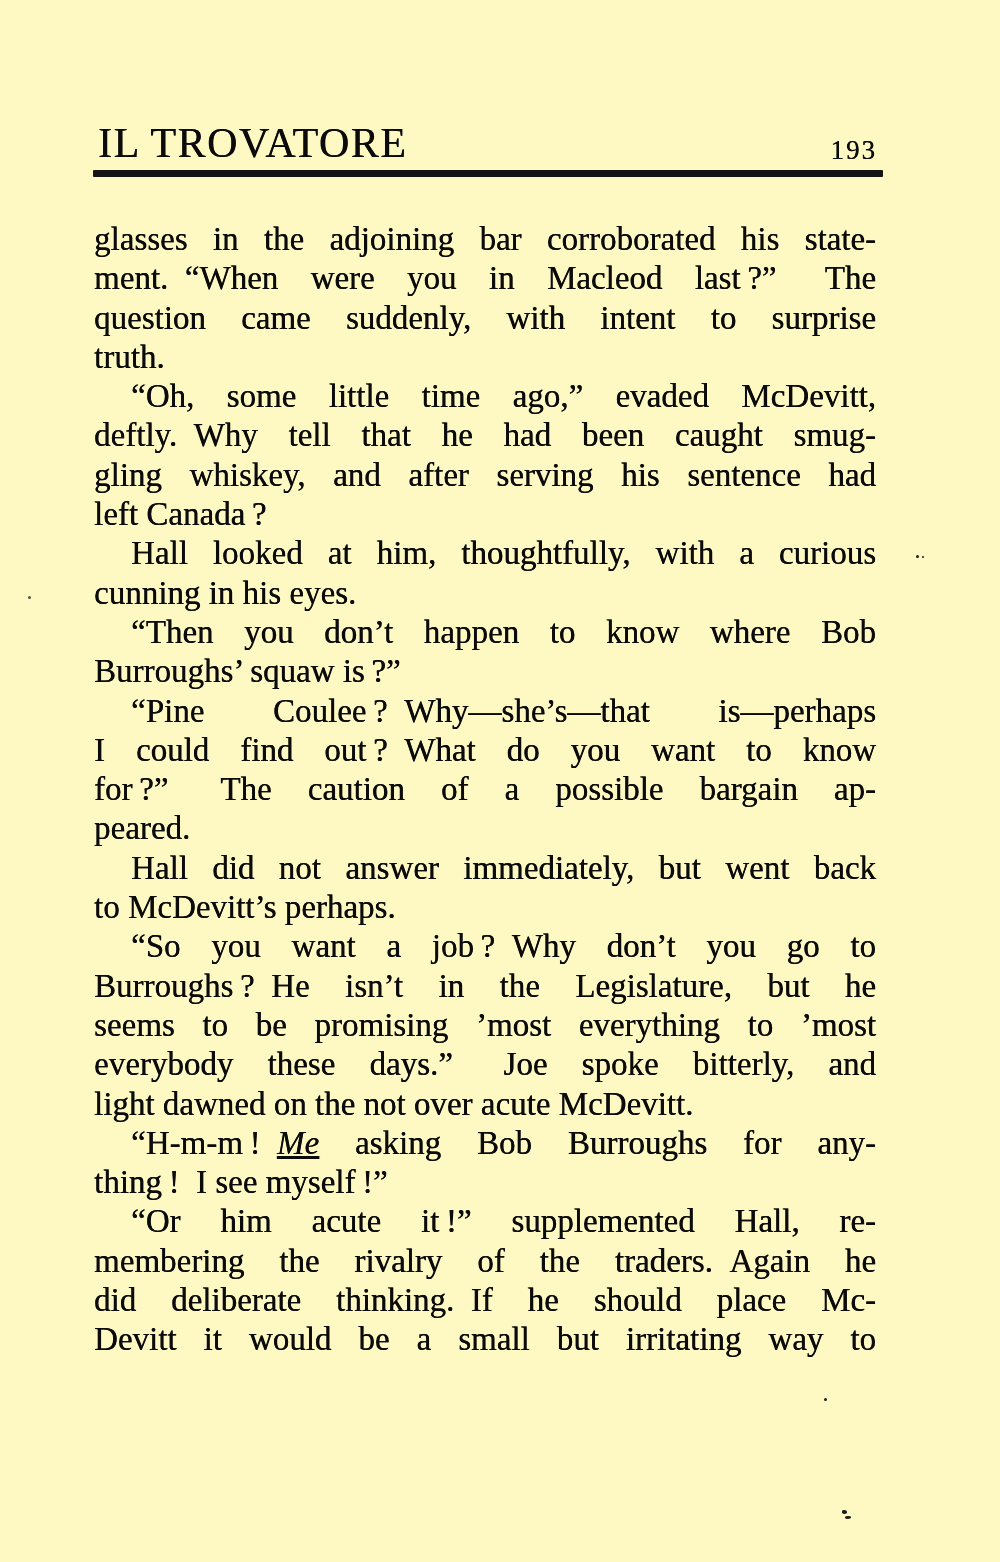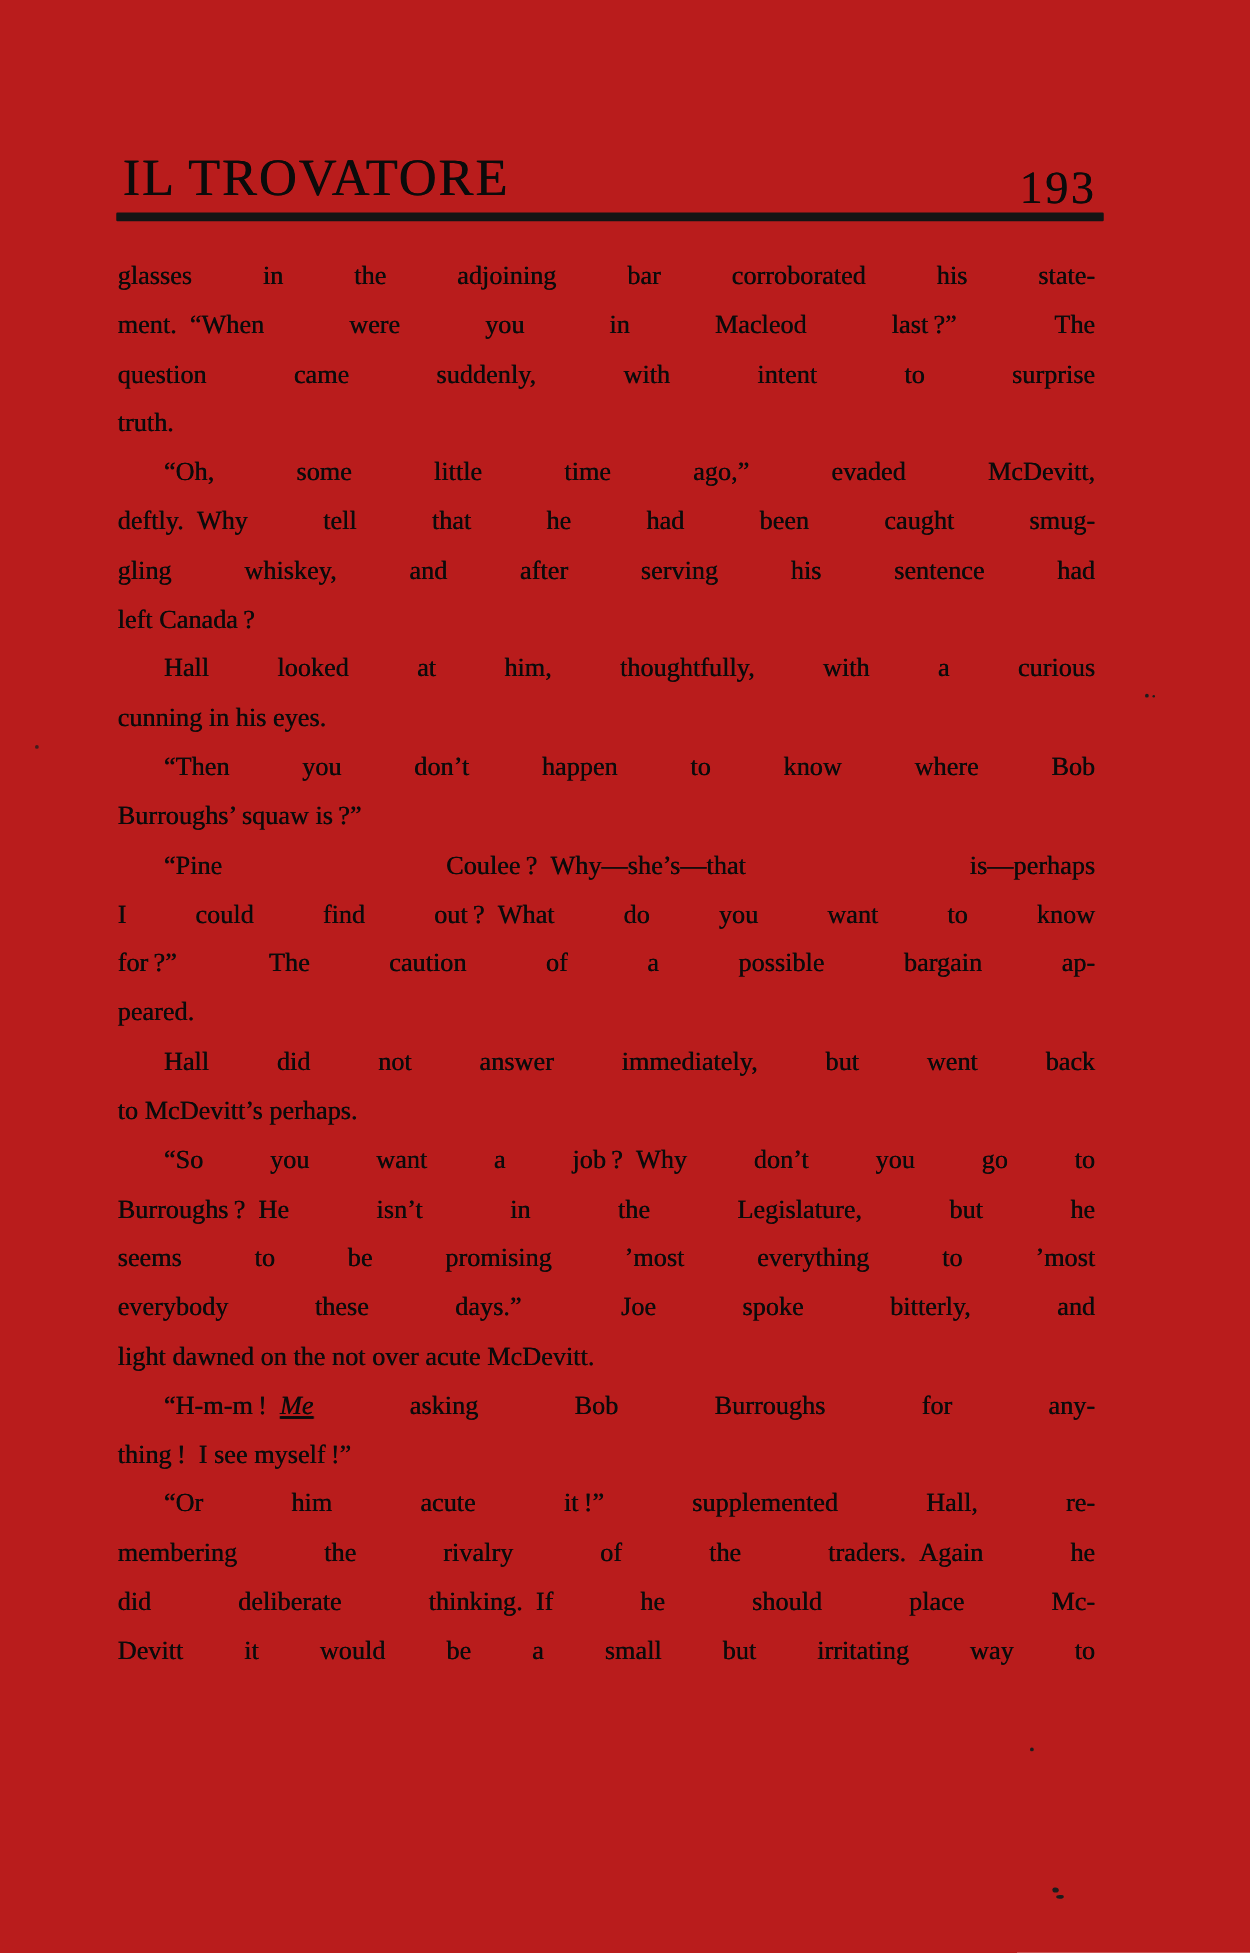--- a/index.html
+++ b/index.html
@@ -4,40 +4,40 @@
 <style>
   html, body { margin: 0; padding: 0; }
   body {
     width: 1000px; height: 1562px;
     background: #ffffff;
     font-family: "Liberation Serif", "DejaVu Serif", serif;
     color: #0b0b0b;
   }
   .page {
     position: relative; width: 1000px; height: 1562px;
-    background: #b91c1c; overflow: hidden;
+    background: #fef9c3; overflow: hidden;
     text-shadow: 0.35px 0 0 currentColor;
   }
   .head-title {
     position: absolute; left: 98px; top: 122px;
     font-size: 42px; line-height: 42px; letter-spacing: 1.5px;
     white-space: nowrap;
   }
   .head-page {
     position: absolute; right: 123px; top: 134px;
-    font-size: 37px; line-height: 33px; letter-spacing: 2px;
+    font-size: 27px; line-height: 33px; letter-spacing: 2px;
   }
   .head-rule {
     position: absolute; left: 93px; top: 170px;
     width: 790px; height: 7px; background: #141414;
     border-radius: 1px;
   }
   .body-text {
-    position: absolute; left: 94px; top: 201px; width: 782px;
-    font-size: 21px; line-height: 39.3px;
+    position: absolute; left: 94px; top: 220px; width: 782px;
+    font-size: 33px; line-height: 39.3px;
   }
   .para { margin: 0; }
   .line { min-height: 39.3px; }
   .line.just { text-align: justify; text-align-last: justify; }
   .line.indent { text-indent: 37px; }
   .it { font-style: italic; text-decoration: underline; }
   .speck { position: absolute; background: #1c1c1c; border-radius: 50%; }
   .s1 { left: 824px; top: 1398px; width: 3px; height: 3px; }
   .s2 { left: 842px; top: 1510px; width: 5px; height: 4px; border-radius: 40% 60% 50% 50%; }
   .s3 { left: 845px; top: 1516px; width: 6px; height: 3px; border-radius: 50% 40% 60% 50%; }

